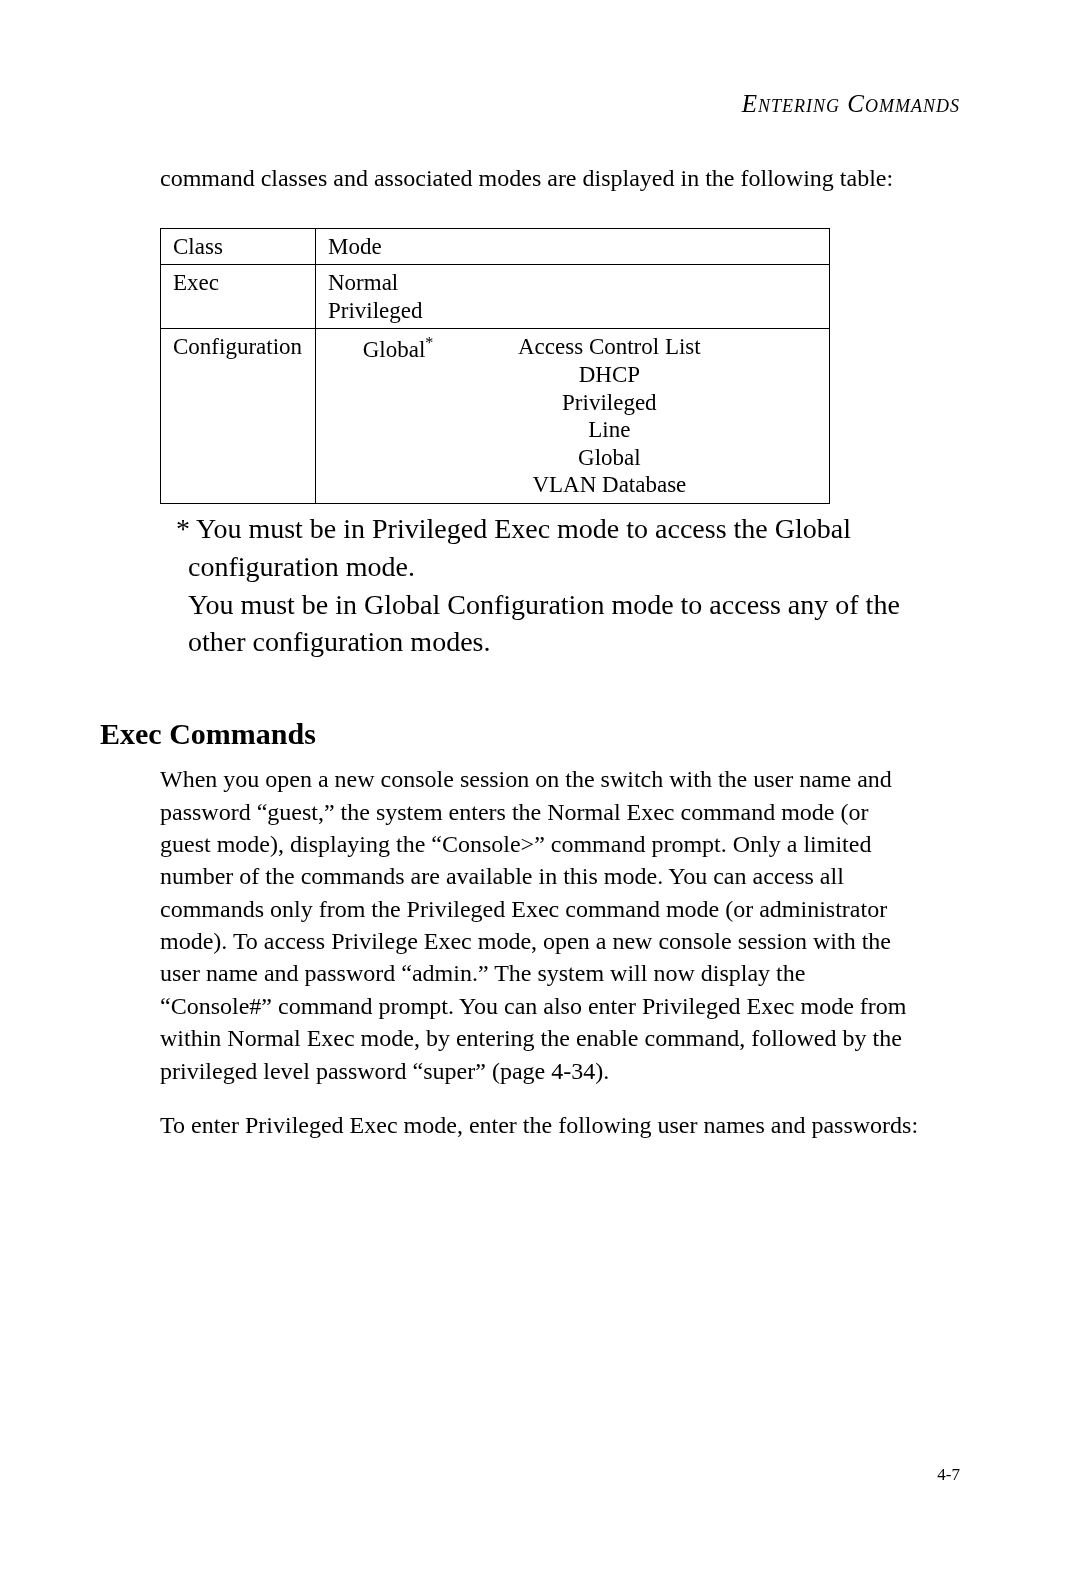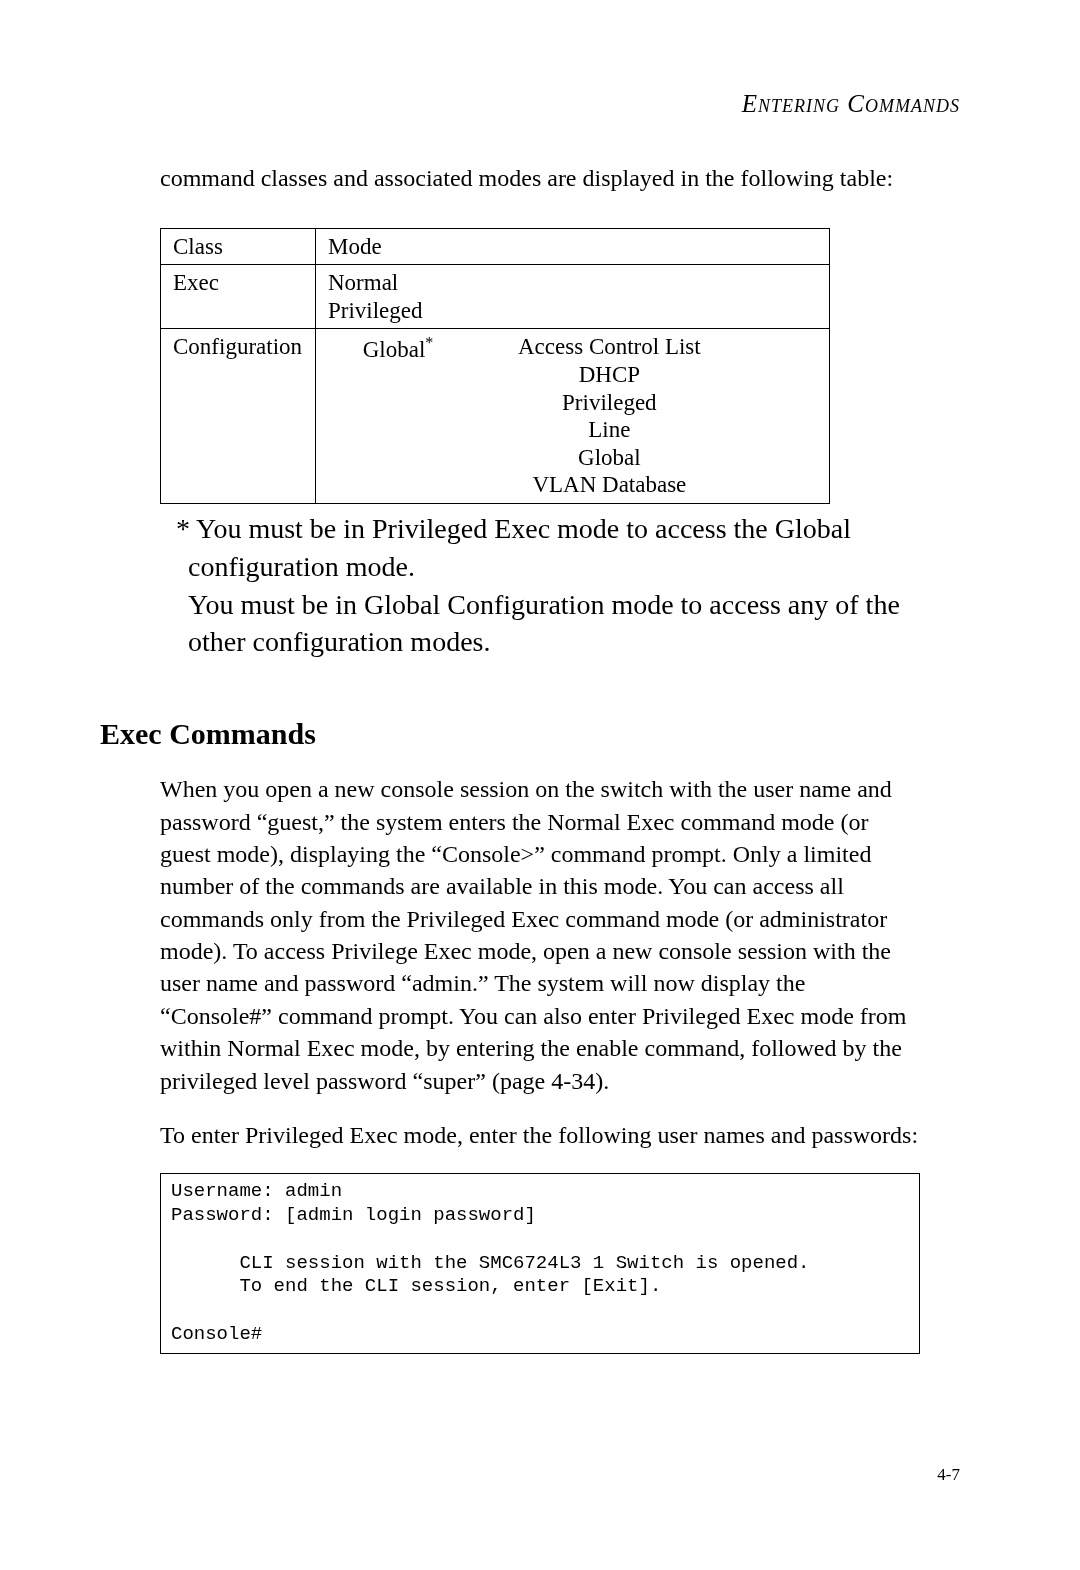--- a/index.html
+++ b/index.html
@@ -62,21 +62,21 @@
       margin-top: 6px;
       margin-left: 16px;
       text-indent: -12px;
       padding-left: 12px;
       line-height: 1.35;
     }
     h2.section-heading {
       font-weight: bold;
       font-size: 30px;
       margin-top: 56px;
-      margin-bottom: 22px;
+      margin-bottom: 12px;
       margin-left: -60px;
     }
     .body-para {
       font-size: 24px;
       line-height: 1.35;
       margin-bottom: 22px;
     }
     .body-para .bold { font-weight: normal; }
     .console-box {
       border: 1px solid #000;
@@ -144,23 +144,16 @@
   </div>
 
   <h2 class="section-heading">Exec Commands</h2>
 
   <p class="body-para">
     <span>When you open a new console session on the switch with the user name and password “guest,” the system enters the Normal Exec command mode (or guest mode), displaying the “Console&gt;” command prompt. Only a limited number of the commands are available in this mode. You can access all commands only from the Privileged Exec command mode (or administrator mode). To access Privilege Exec mode, open a new console session with the user name and password “admin.” The system will now display the “Console#” command prompt. You can also enter Privileged Exec mode from within Normal Exec mode, by entering the </span><span class="bold">enable</span><span> command, followed by the privileged level password “super” (page 4-34).</span>
   </p>
 
   <p class="body-para">To enter Privileged Exec mode, enter the following user names and passwords:</p>
 
-  <div class="console-box">Username: admin
-Password: [admin login password]
-
-      CLI session with the SMC6724L3 1 Switch is opened.
-      To end the CLI session, enter [Exit].
-
-Console#</div>
 
 </div>
 
 <div class="page-number">4-7</div>
 
 </body></html>

